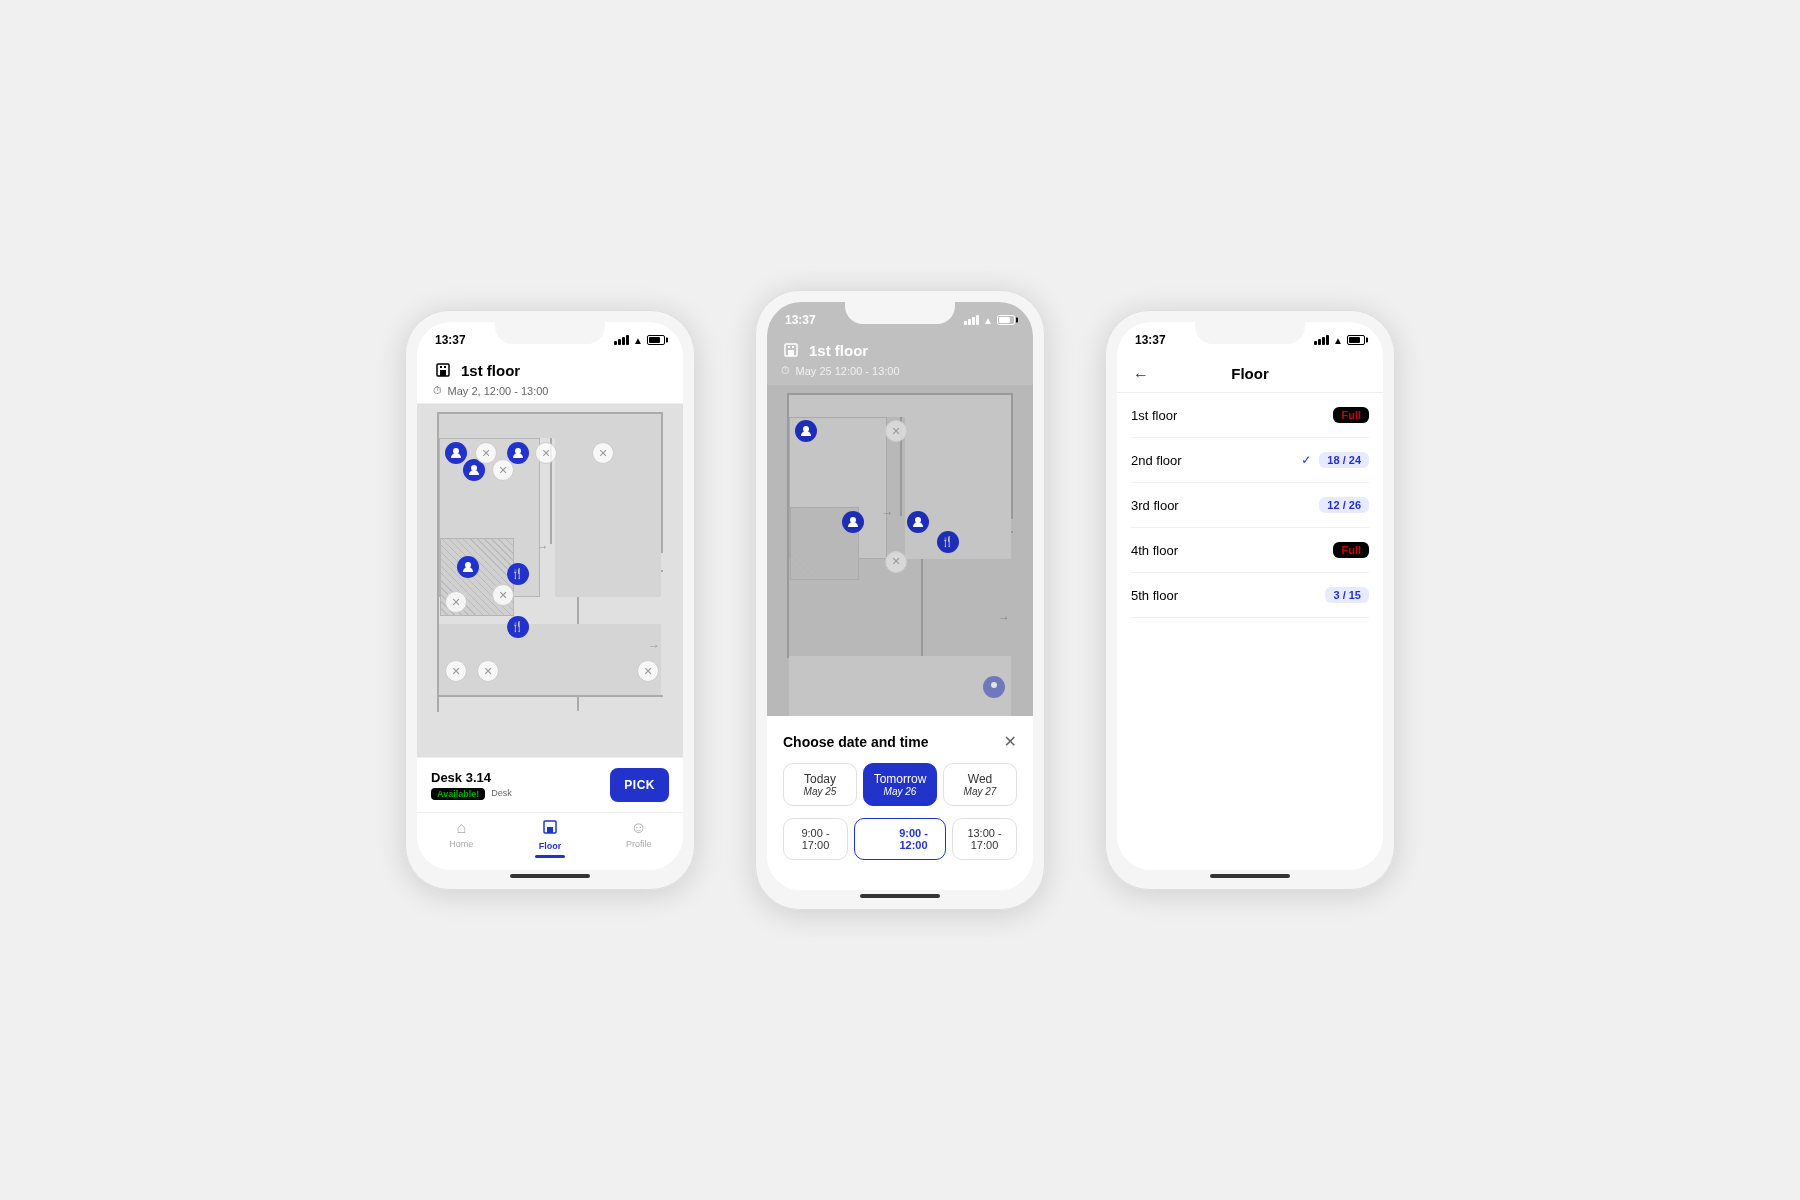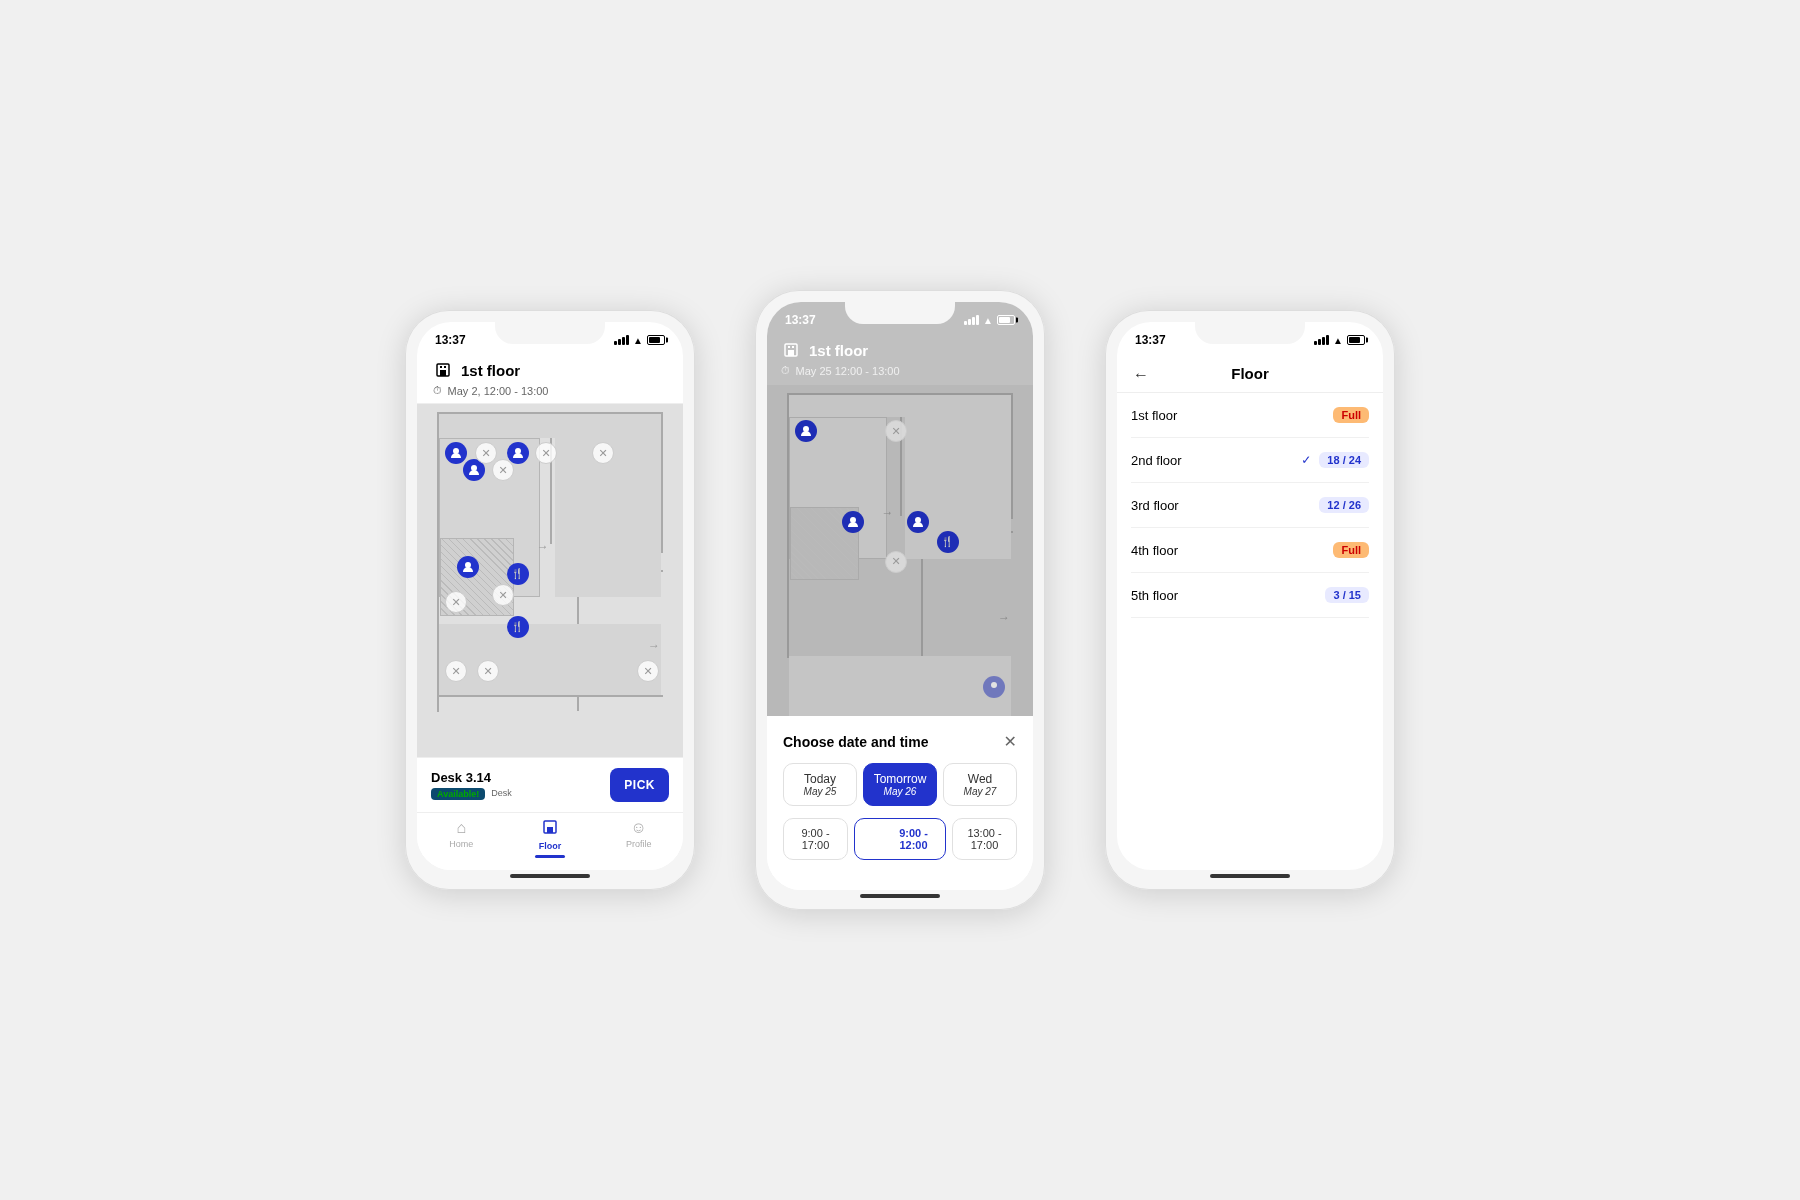--- a/index.html
+++ b/index.html
@@ -170,21 +170,21 @@
       border-top: 1px solid #eee;
       padding: 10px 14px;
       display: flex;
       align-items: center;
       justify-content: space-between;
     }
     .desk-card-info { flex: 1; }
     .desk-card-name { font-size: 13px; font-weight: 700; color: #000; }
     .desk-card-tags { display: flex; gap: 6px; margin-top: 3px; }
     .tag-available {
-      background: #0c4a6e; color: #00aa00; font-size: 9px;
+      background: #000000; color: #00aa00; font-size: 9px;
       padding: 1px 6px; border-radius: 4px; font-weight: 600;
     }
     .tag-desk {
       color: #666; font-size: 9px;
     }
     .pick-btn {
       background: #2233cc;
       color: #fff;
       border: none;
       border-radius: 8px;
@@ -308,21 +308,21 @@
       border-bottom: 1px solid #f0f0f0;
     }
     .floor-item-name { font-size: 13px; color: #000; }
     .floor-badge {
       font-size: 11px;
       font-weight: 600;
       padding: 2px 8px;
       border-radius: 6px;
       display: flex; align-items: center; gap: 4px;
     }
-    .badge-full { background: #fdba74; color: #cc0000; margin-left: 24px; }
+    .badge-full { background: #000000; color: #cc0000; margin-left: 24px; }
     .badge-available { background: #e8eaff; color: #2233cc; }
     .checkmark { color: #2233cc; font-size: 12px; margin-right: 4px; }
     .map-stairs {
       position: absolute;
       background: #d0d0d0;
       border: 1px solid #b5b5b5;
       overflow: hidden;
     }
     .stairs-lines {
       width: 100%; height: 100%;

